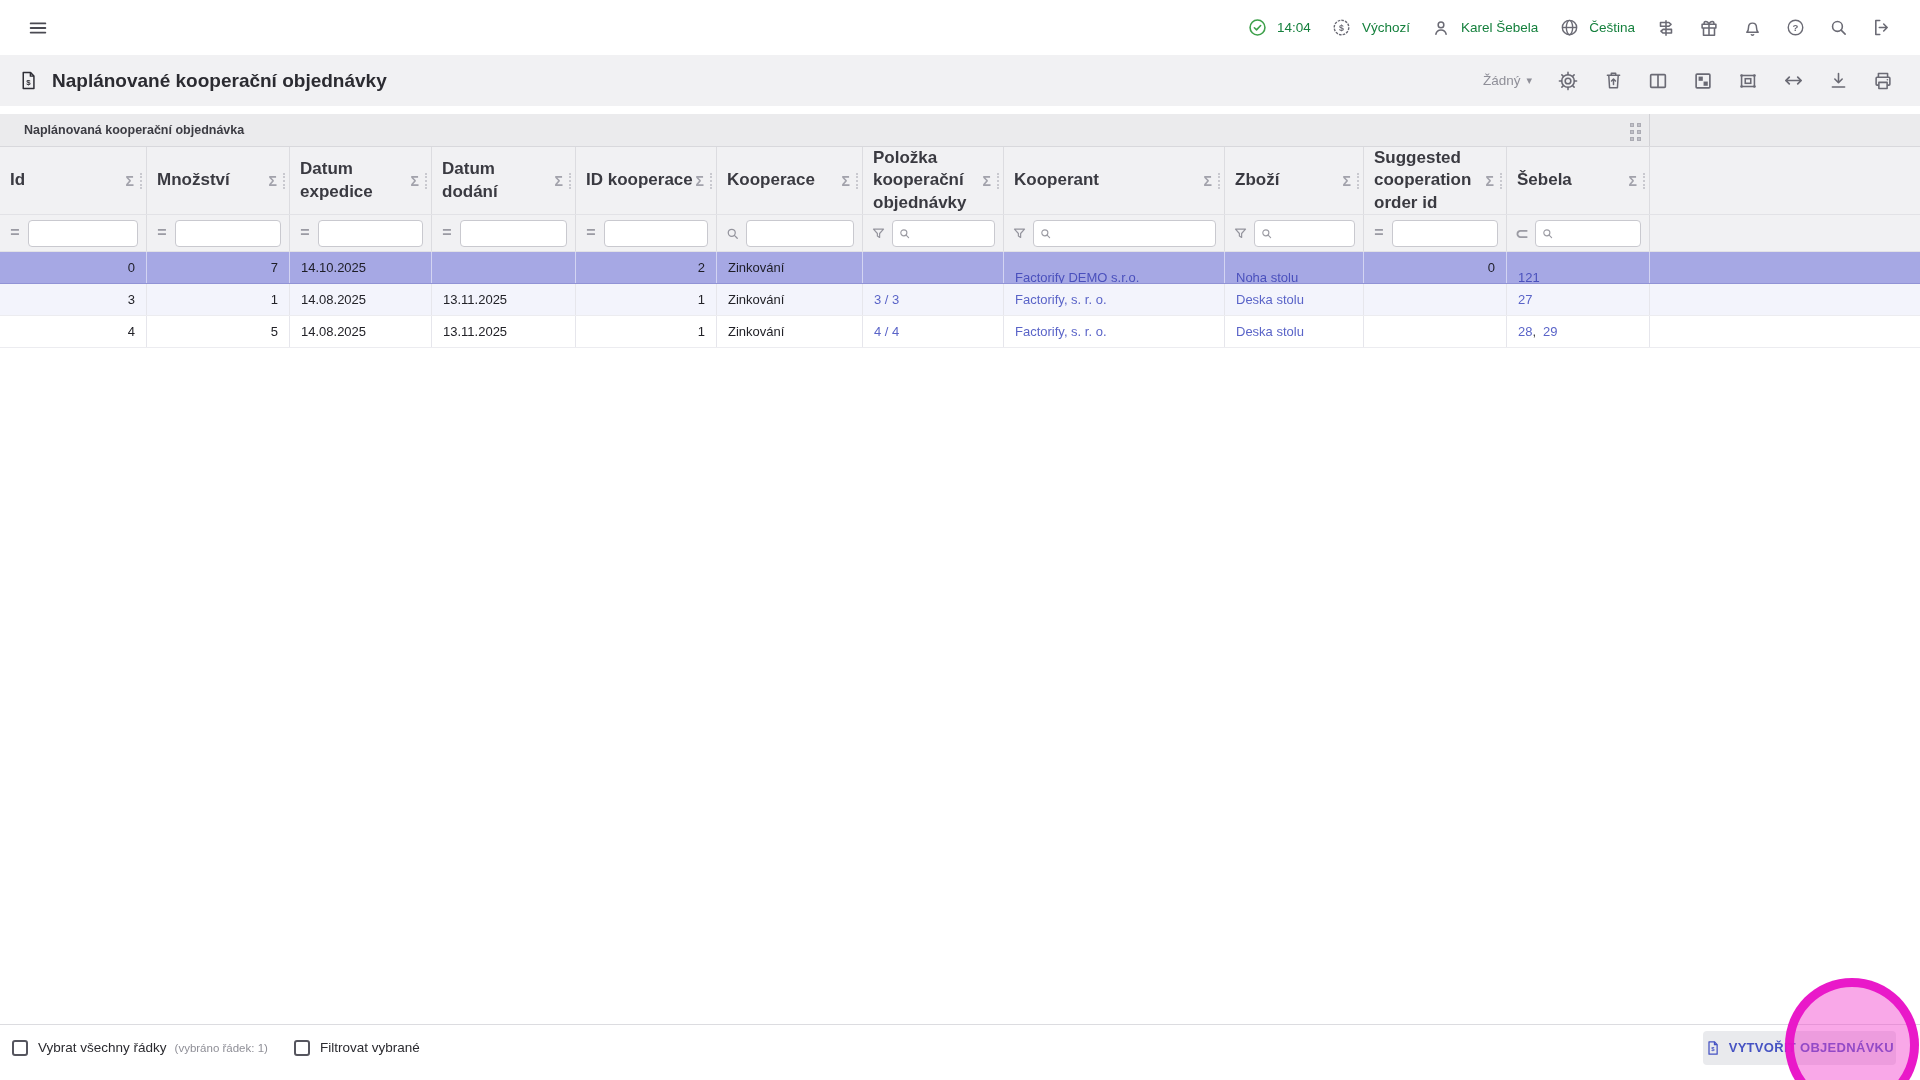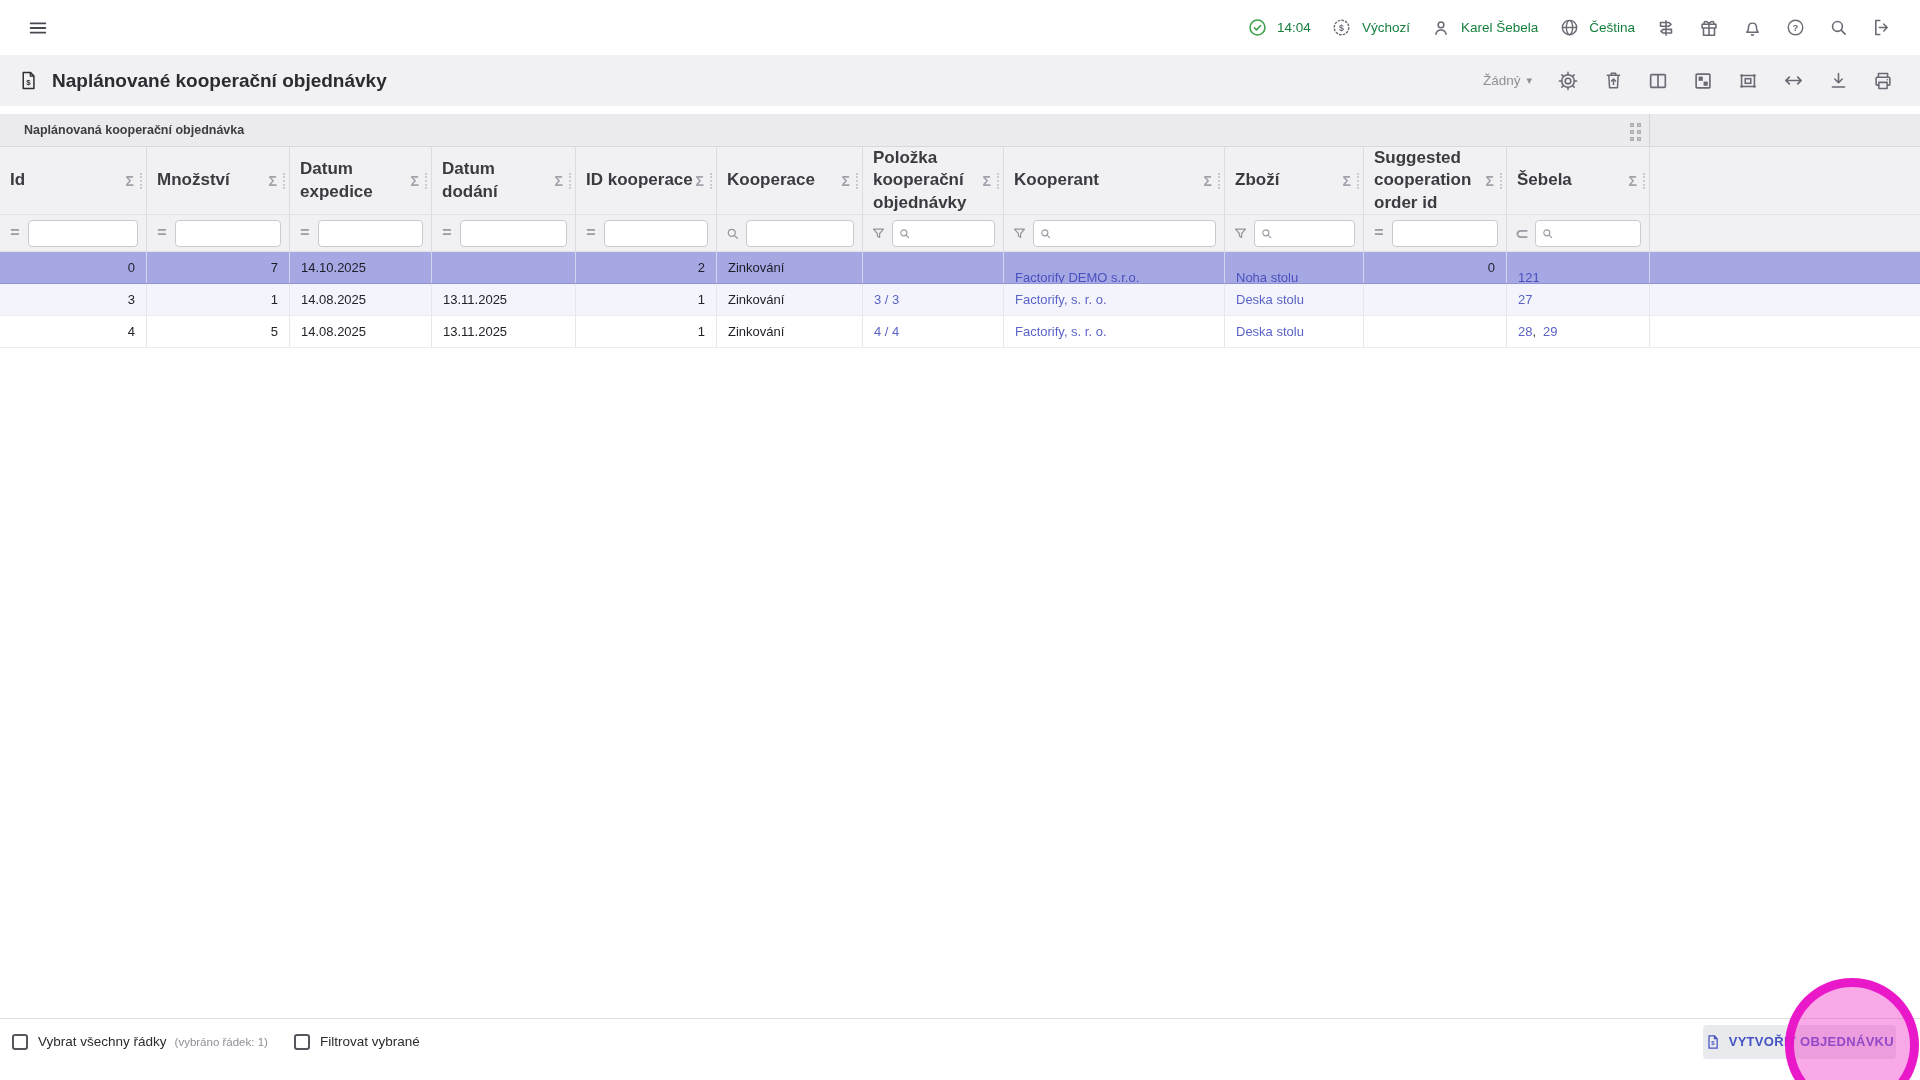--- a/index.html
+++ b/index.html
@@ -67,21 +67,21 @@
   .num { justify-content:flex-end; }
   .link { color:#5a64c8; cursor:pointer; }
   .row.selected .link { color:#4a50bd;margin-top:20px; }
   .comma { color:#3a3a41; margin-right:7px; }
 
   
   .w0{width:147px}.w1{width:143px}.w2{width:142px}.w3{width:144px}.w4{width:141px}
   .w5{width:146px}.w6{width:141px}.w7{width:221px}.w8{width:139px}.w9{width:143px}.w10{width:143px}
 
   
-  .footer { position:absolute; left:0; bottom:16px; width:1920px; height:46px; background:#fff;
+  .footer { position:absolute; left:0; bottom:10px; width:1920px; height:46px; background:#fff;
     border-top:1px solid #dcdce0; display:flex; align-items:center;
     justify-content:space-between; padding:0 24px 0 12px; z-index:10; }
   .footer-left { display:flex; align-items:center; gap:26px; }
   .chk-group { display:flex; align-items:center; gap:10px; cursor:pointer; }
   .checkbox { width:16px; height:16px; border:2px solid #55555e; border-radius:3px; background:#fff; }
   .chk-label { font-size:13.5px; color:#2b2b30; }
   .chk-info { font-size:11.5px; color:#8f8f97; margin-left:-2px; }
   .create-btn { display:flex; align-items:center; gap:8px; background:#e9eaed;
     border:none; border-radius:4px; height:34px; padding:0 2px; cursor:pointer;
     font-family:"Liberation Sans", sans-serif; font-size:13px; font-weight:bold;

